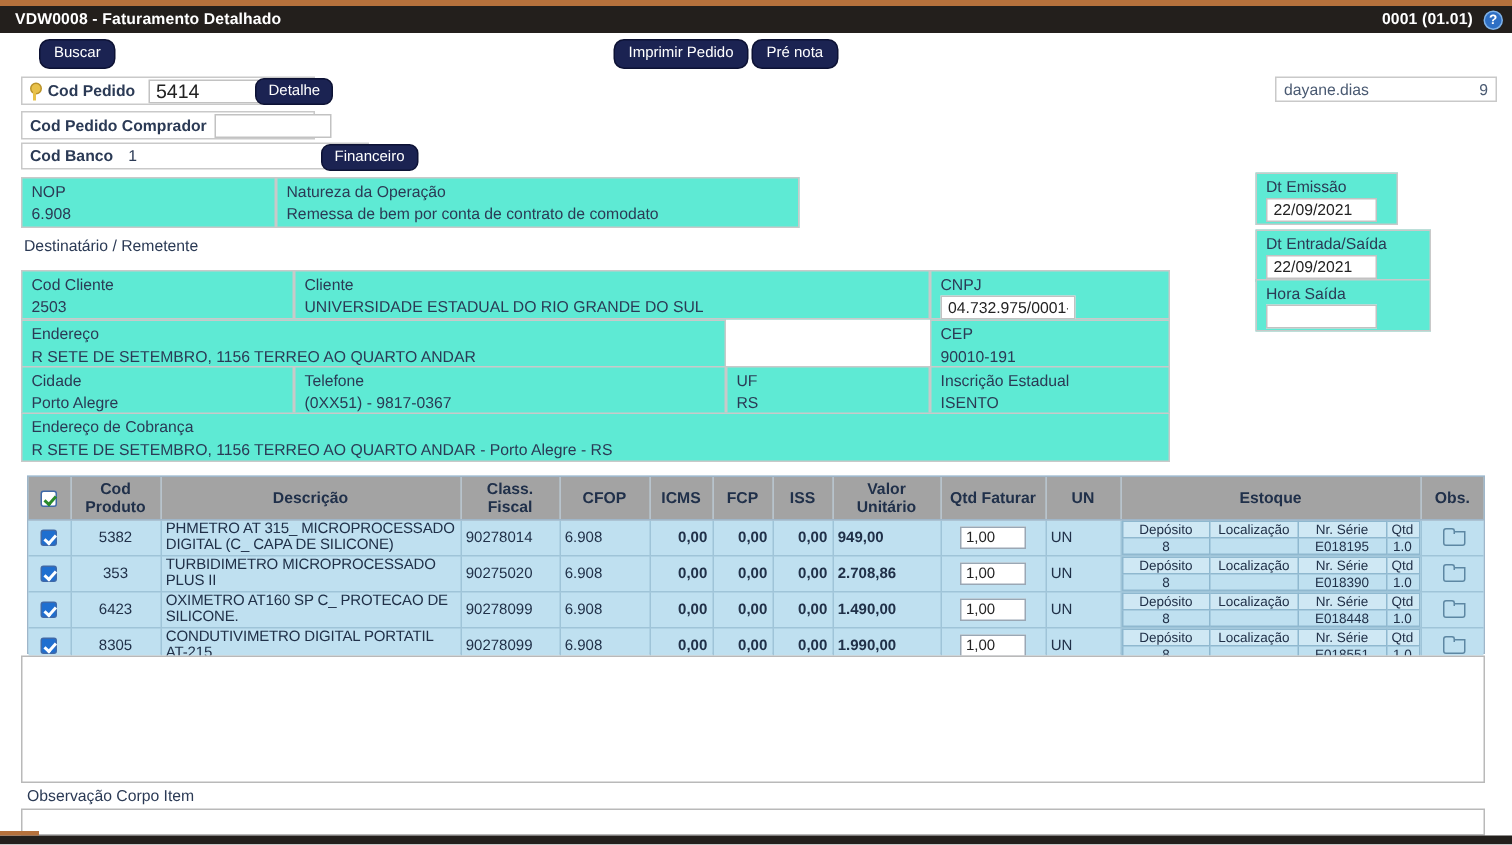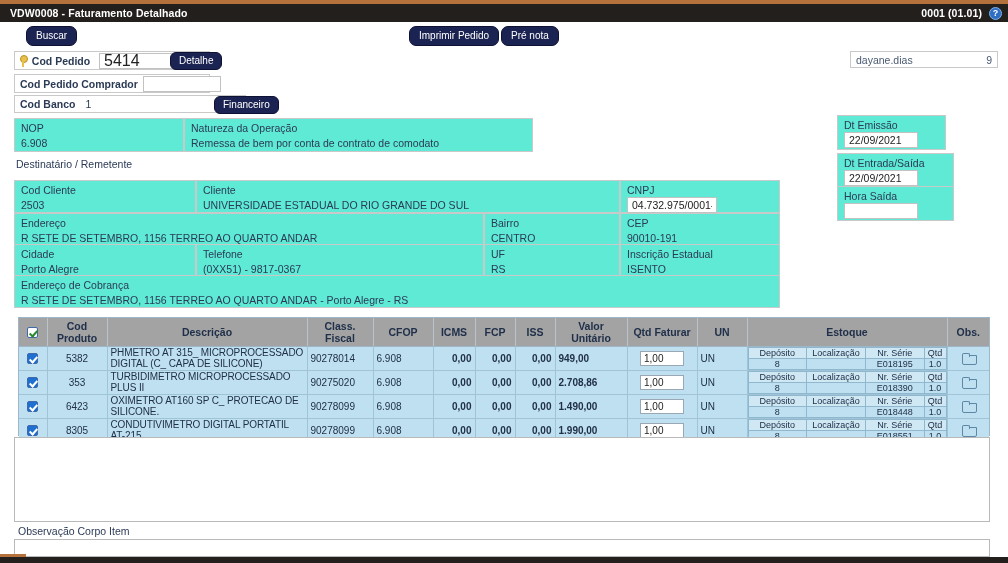--- a/index.html
+++ b/index.html
@@ -46,21 +46,21 @@
 
   
   .fbox {
     border:1px solid #c9c9c9; background:#fff;
     display:flex; align-items:center;
     position:absolute;
   }
   .flabel { color:#2b3a55; padding:0 5px; white-space:nowrap; font-size:10.5px; }
   .finput {
     border:1px solid #c2c2c2; background:#fff;
-    font-family:"Liberation Sans", sans-serif; font-size:16px;
+    font-family:"Liberation Sans", sans-serif; font-size:13px;
     color:#222; padding:1px 4px; height:16px; outline:none;
   }
 
   
   .sbox {
     position:absolute; border:1px solid #c9c9c9; background:#5eead4;
     padding:3px 5px 2px 6px;
   }
   .sbox .lab { font-size:10.5px; color:#2b3a55; line-height:13px; }
   .sbox .val { font-size:10.5px; color:#2b3a55; line-height:14px; padding-top:1px; }
@@ -208,21 +208,21 @@
   <div class="sbox" style="left:14px; top:118px; width:170px; height:34px;">
     <div class="lab">NOP</div>
     <div class="val">6.908</div>
   </div>
 
   <div class="sbox" style="left:184px; top:118px; width:349px; height:34px;">
     <div class="lab">Natureza da Operação</div>
     <div class="val">Remessa de bem por conta de contrato de comodato</div>
   </div>
 
-  <div class="sbox" style="left:837px; top:115px; width:109px; height:35px;">
+  <div class="sbox" style="left:837px; top:115px; width:95px; height:35px;">
     <div class="lab">Dt Emissão</div>
     <input class="val" style="width: 74px;" value="22/09/2021">
   </div>
   <div class="sbox" style="left:837px; top:153px; width:117px; height:35px;">
     <div class="lab">Dt Entrada/Saída</div>
     <input class="val" style="width: 74px;" value="22/09/2021">
   </div>
   <div class="sbox" style="left:837px; top:186px; width:117px; height:35px;">
     <div class="lab">Hora Saída</div>
     <input class="val" style="width: 74px;" value="">
@@ -239,24 +239,20 @@
     <div class="val">UNIVERSIDADE ESTADUAL DO RIO GRANDE DO SUL</div>
   </div>
   <div class="sbox" style="left:620px; top:180px; width:160px; height:33px;">
     <div class="lab">CNPJ</div>
     <input class="val" style="width: 90px;" value="04.732.975/0001-6">
   </div>
 
   <div class="sbox" style="left:14px; top:213px; width:470px; height:33px;">
     <div class="lab">Endereço</div>
     <div class="val">R SETE DE SETEMBRO, 1156 TERREO AO QUARTO ANDAR</div>
-  </div>
-  <div class="sbox" style="left:484px; top:213px; width:136px; height:33px;">
-    <div class="lab">Bairro</div>
-    <div class="val">CENTRO</div>
   </div>
   <div class="sbox" style="left:620px; top:213px; width:160px; height:33px;">
     <div class="lab">CEP</div>
     <div class="val">90010-191</div>
   </div>
 
   <div class="sbox" style="left:14px; top:244px; width:182px; height:33px;">
     <div class="lab">Cidade</div>
     <div class="val">Porto Alegre</div>
   </div>

